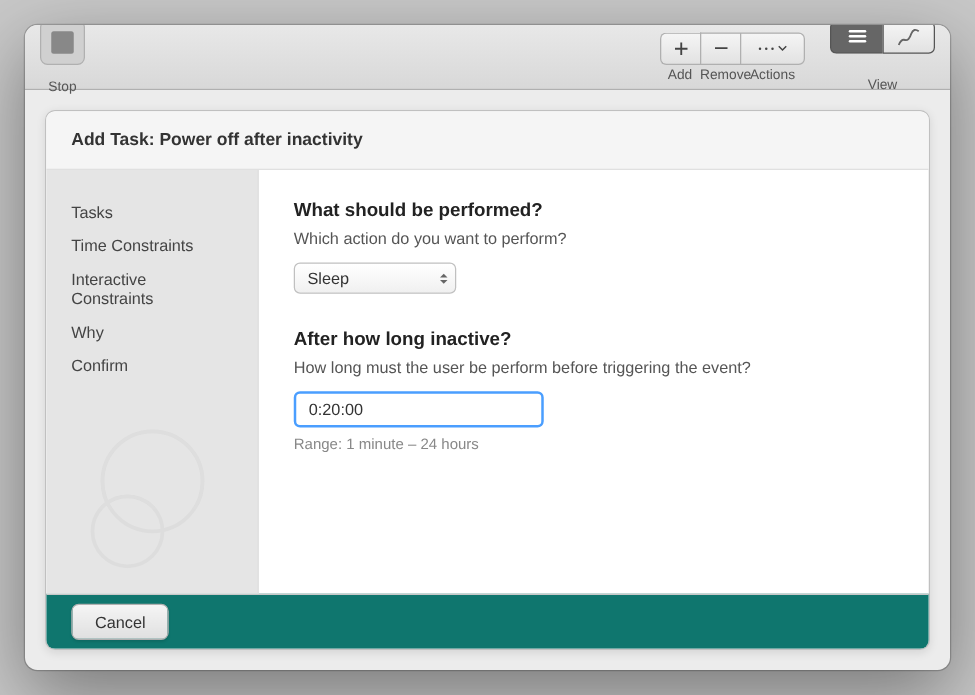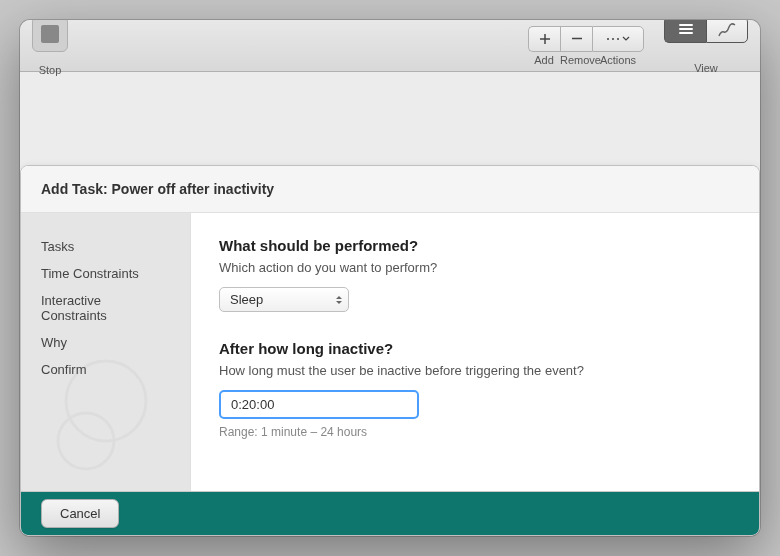--- a/index.html
+++ b/index.html
@@ -218,23 +218,23 @@
 
     .view-label {
       font-size: 11px;
       color: #555;
     }
 
     
     .main-content {
       flex: 1;
       display: flex;
+      padding: 16px;
       gap: 0;
       overflow: hidden;
-      align-items: flex-end;
     }
 
     .dialog-box {
       flex: 1;
       background: white;
       border: 1px solid #c0c0c0;
       border-radius: 8px;
       display: flex;
       flex-direction: column;
       overflow: hidden;
@@ -525,21 +525,21 @@
                 <svg width="8" height="10" viewBox="0 0 8 10">
                   <path d="M4 1L7 4H1z" fill="#666"></path>
                   <path d="M4 9L7 6H1z" fill="#666"></path>
                 </svg>
               </div>
             </div>
           </div>
 
           <div class="form-section">
             <div class="form-section-title">After how long inactive?</div>
-            <div class="form-section-desc">How long must the user be inactive before triggering the event?</div>
+            <div class="form-section-desc">How long must the user be perform before triggering the event?</div>
             <div class="time-input-wrapper">
               <input class="time-input" type="text" value="0:20:00" style="">
             </div>
             <div class="form-hint">Range: 1 minute – 24 hours</div>
           </div>
         </div>
       </div>
 
       <div class="dialog-footer">
         <button class="btn-cancel">Cancel</button>

